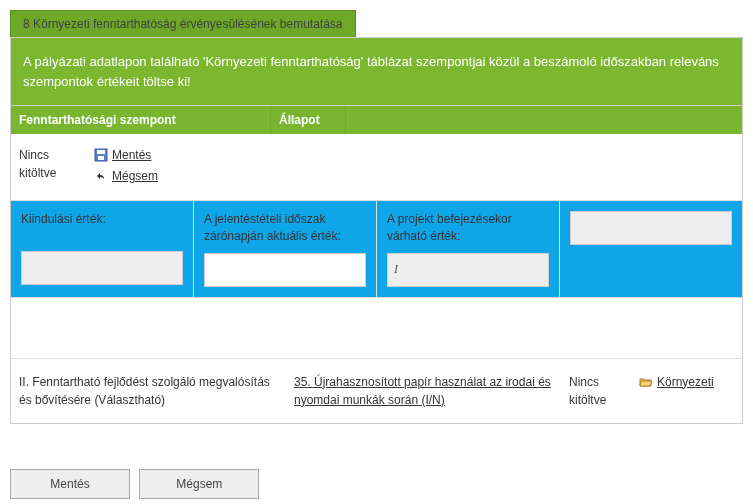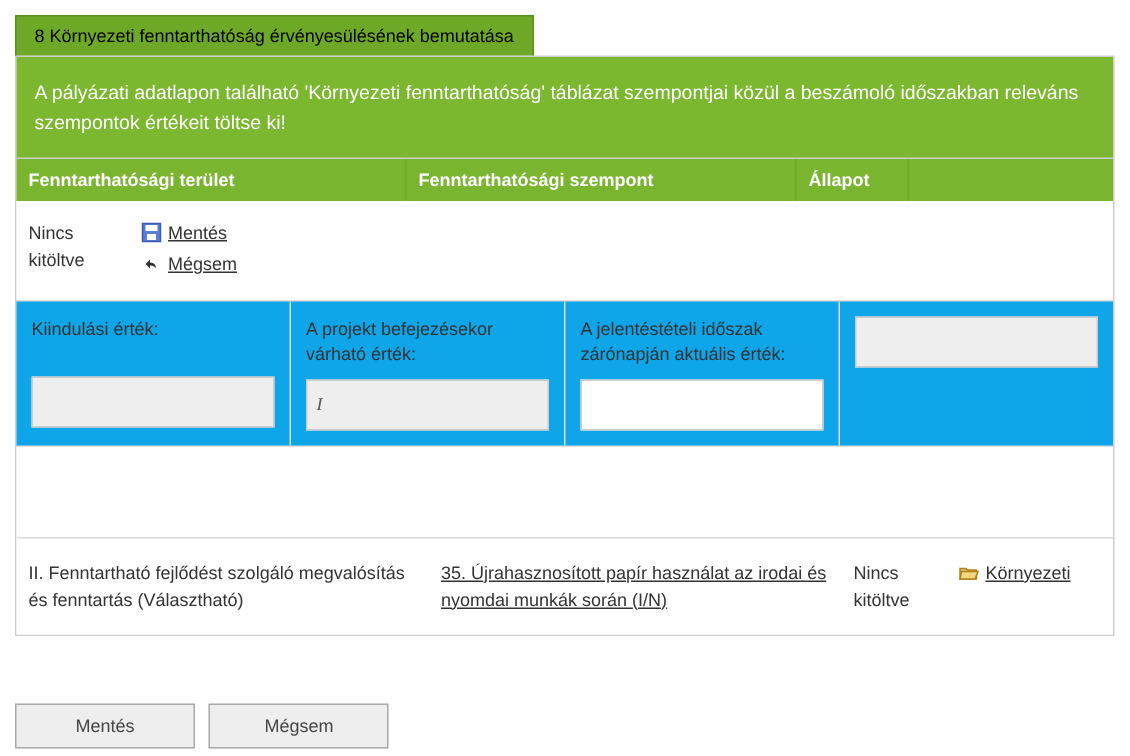--- a/index.html
+++ b/index.html
@@ -1,18 +1,18 @@
 <!DOCTYPE html>
 <html><head>
 <meta charset="utf-8">
 <style>
   * { box-sizing: border-box; margin: 0; padding: 0; }
   body { font-family: Arial, sans-serif; font-size: 12px; color: #333; background: #fff; padding: 10px; }
   .panel { width: 733px; border: 1px solid #ccc; background: #fff; }
-  .tab { display: inline-block; background: #6da827; color: #000000; padding: 6px 12px; font-size: 12px; border: 1px solid #5a8e1f; border-bottom: none; }
+  .tab { display: inline-block; background: #6da827; color: #404040; padding: 6px 12px; font-size: 12px; border: 1px solid #5a8e1f; border-bottom: none; }
   .banner { background: #7cb82f; color: #fff; padding: 14px 12px; font-size: 13px; line-height: 1.5; border-bottom: 1px solid #ccc; }
   .header-row { display: flex; background: #7ab52f; color: #fff; font-weight: bold; font-size: 12px; }
   .header-row > div { padding: 7px 8px; border-right: 1px solid #6da827; }
   .col1 { width: 260px; }
   .col2 { width: 260px; }
   .col3 { width: 75px; }
   .col4 { flex: 1; border-right: none !important; }
   .data-row { display: flex; background: #fff; padding: 8px 0; }
   .data-row > div { padding: 4px 8px; line-height: 1.5; }
   .action-links a { color: #333; text-decoration: underline; cursor: pointer; }
@@ -39,21 +39,20 @@
 <body>
 
 <div>
   <span class="tab">8 Környezeti fenntarthatóság érvényesülésének bemutatása</span>
 </div>
 
 <div class="panel">
   <div class="banner">A pályázati adatlapon található 'Környezeti fenntarthatóság' táblázat szempontjai közül a beszámoló időszakban releváns szempontok értékeit töltse ki!</div>
 
   <div class="header-row">
-    <div class="col1">Fenntarthatósági terület</div>
     <div class="col2">Fenntarthatósági szempont</div>
     <div class="col3">Állapot</div>
     <div class="col4"></div>
   </div>
 
   <div class="data-row">
     <div class="col3">Nincs kitöltve</div>
     <div class="col4 action-links">
       <div class="action-item">
         <span class="icon">
@@ -75,36 +74,36 @@
       </div>
     </div>
   </div>
 
   <div class="fields-row">
     <div class="field-cell">
       <span class="field-label">Kiindulási érték:</span>
       <input class="field-input" readonly="" value="" style="">
     </div>
     <div class="field-cell">
+      <span class="field-label">A jelentéstételi időszak zárónapján aktuális érték:</span>
+      <input class="field-input white" value="" style="">
+    </div>
+    <div class="field-cell">
       <span class="field-label">A projekt befejezésekor várható érték:</span>
       <input class="field-input italic" readonly="" value="I" style="">
-    </div>
-    <div class="field-cell">
-      <span class="field-label">A jelentéstételi időszak zárónapján aktuális érték:</span>
-      <input class="field-input white" value="" style="">
     </div>
     <div class="field-cell">
       <input class="field-input" readonly="" value="" style="">
     </div>
   </div>
 
   <div class="spacer"></div>
 
   <div class="second-row">
-    <div class="s-col1">II. Fenntartható fejlődést szolgáló megvalósítás és fenntartás (Választható)</div>
+    <div class="s-col1">II. Fenntartható fejlődést szolgáló megvalósítás és bővítésére (Választható)</div>
     <div class="s-col2">35. Újrahasznosított papír használat az irodai és nyomdai munkák során (I/N)</div>
     <div class="s-col3">Nincs kitöltve</div>
     <div class="s-col4 action-links">
       <div class="action-item">
         <span class="icon">
           <svg width="14" height="14" viewBox="0 0 14 14">
               <path d="M1 4 L5 4 L6 5 L12 5 L12 11 L1 11 Z" fill="#e8c060" stroke="#b08020"></path>
               <path d="M2 6 L13 6 L11 11 L1 11 Z" fill="#f5d77a" stroke="#b08020"></path>
             </svg>
         </span>

